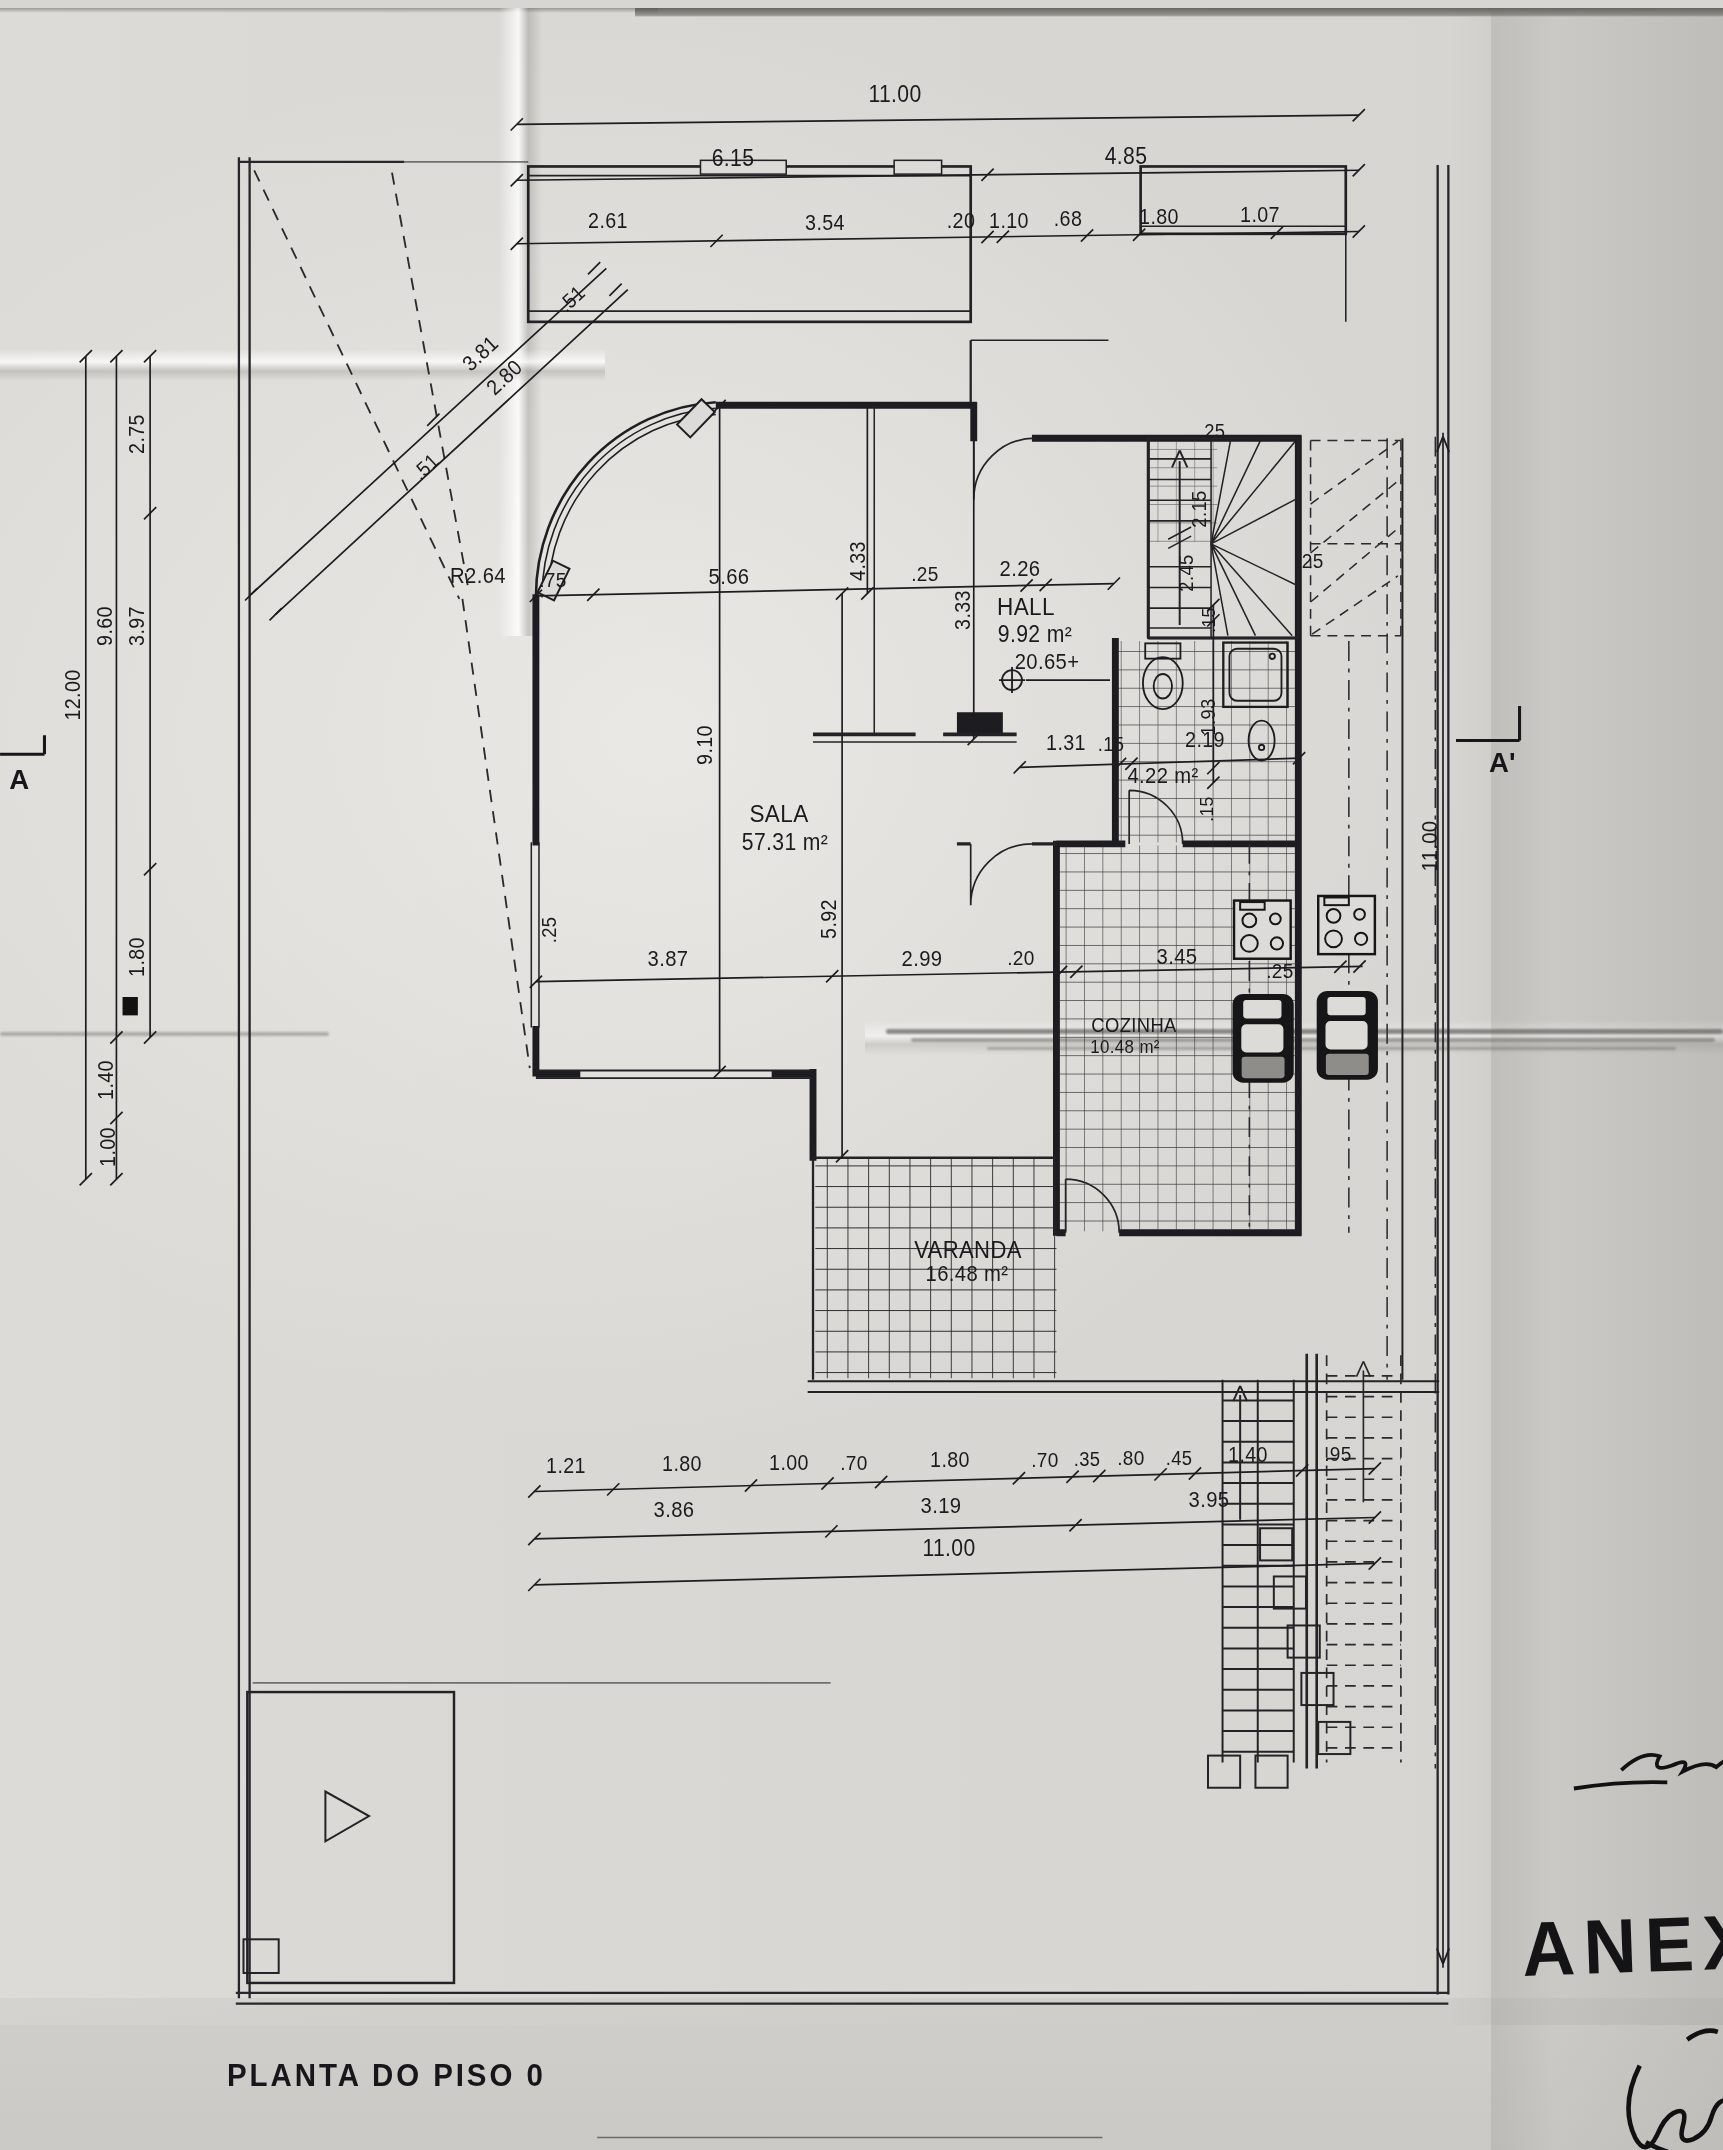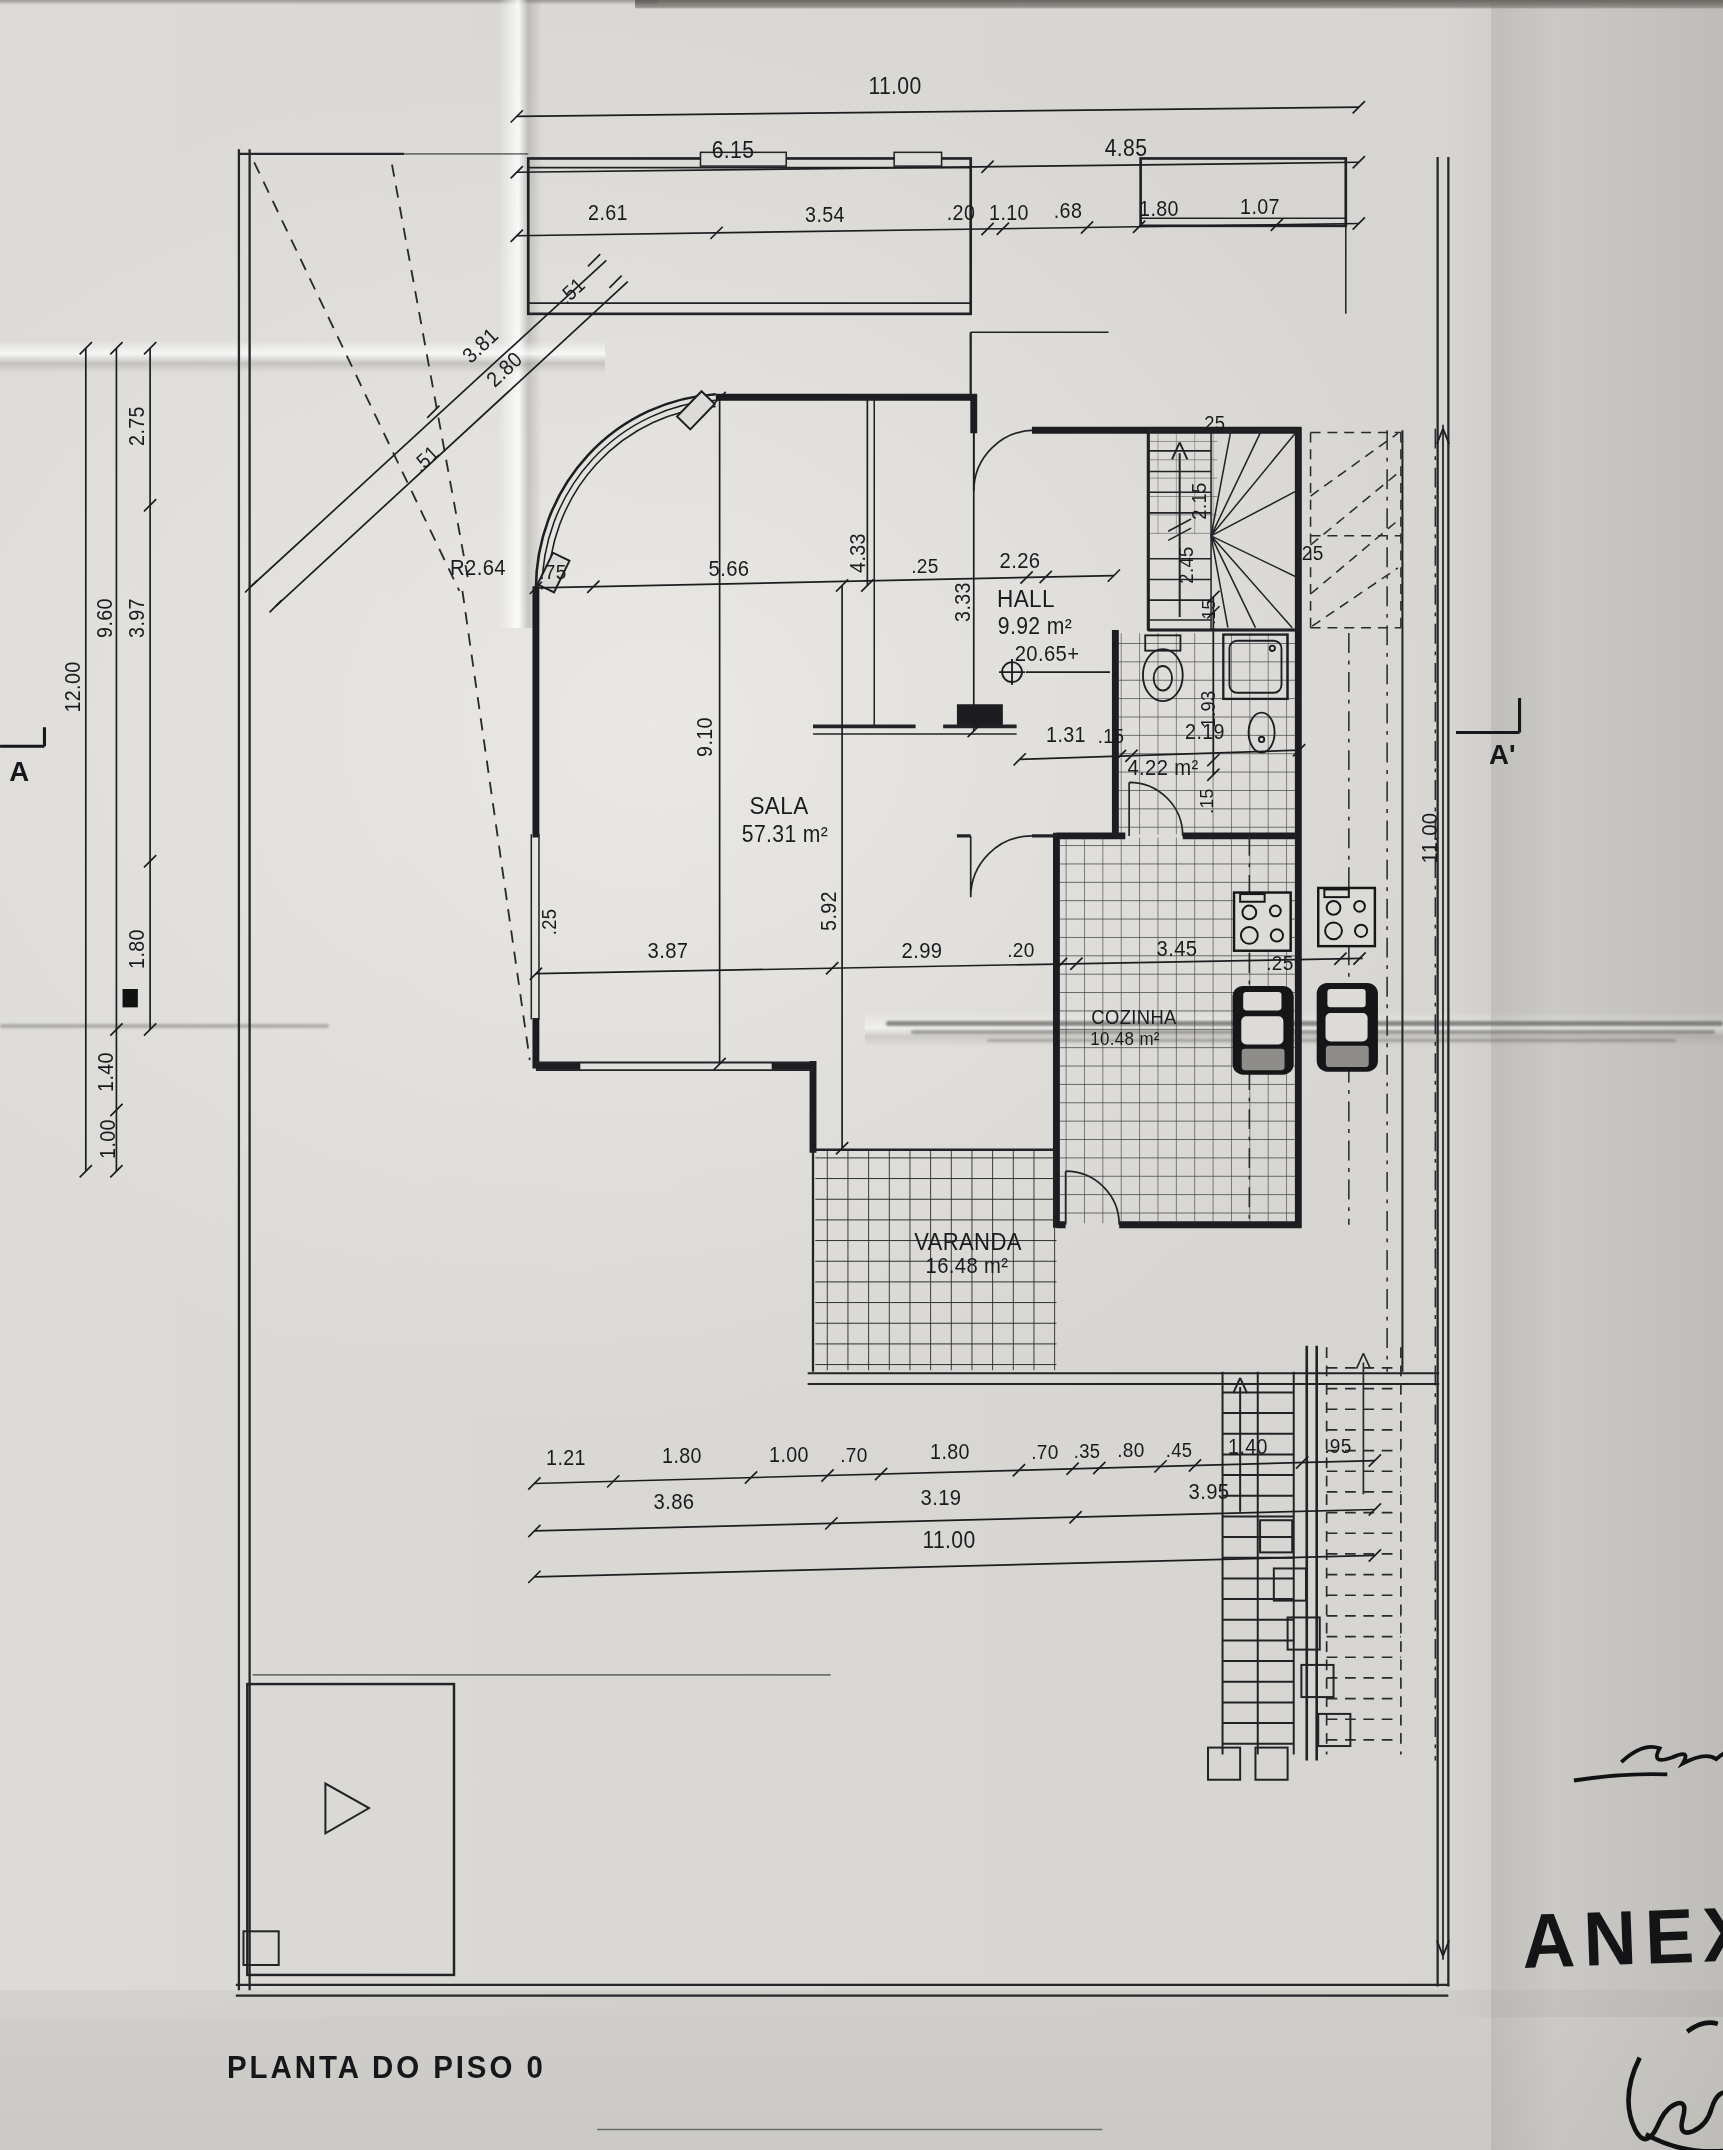--- a/index.html
+++ b/index.html
@@ -1,21 +1,21 @@
 <!DOCTYPE html>
 <html style="font-size:12.2px"><head>
 <meta charset="utf-8">
 <style>
   html,body{margin:0;padding:0;}
   body{width:1724px;height:2151px;overflow:hidden;background:#d7d6d2;}
   #scan{position:relative;width:1724px;height:2017px;
     background:
       radial-gradient(1148px 995px at 38% 36%, rgba(242,241,237,.65), rgba(242,241,237,0) 72%),
       linear-gradient(90deg,#dcdbd7 0%,#d9d8d4 30%,#d6d5d1 84%,#cfceca 87%,#cac9c5 100%);
-    font-family:"Liberation Sans",sans-serif;}
+    font-family:"Liberation Sans",sans-serif;margin-top:8px;}
   .shade{position:absolute;pointer-events:none;}
   #edge-top{left:635px;top:0;width:1088px;height:9.2px;background:linear-gradient(180deg,#55534e,#8a8883 80%,rgba(138,136,131,0));opacity:.85;}
   #edge-top2{left:0;top:0;width:658px;height:4.6px;background:linear-gradient(180deg,rgba(90,88,84,.5),rgba(90,88,84,0));}
   #crease-v{left:499px;top:0;width:43px;height:628px;background:linear-gradient(90deg,rgba(255,255,255,0),rgba(255,255,255,.8) 45%,rgba(118,116,110,.28) 68%,rgba(118,116,110,0));}
   #crease-h1{left:0;top:341px;width:605px;height:32px;background:linear-gradient(180deg,rgba(255,255,255,0),rgba(255,255,255,.75) 40%,rgba(118,116,110,.25) 70%,rgba(118,116,110,0));}
   #crease-h2{left:865px;top:1012px;width:859px;height:35px;background:linear-gradient(180deg,rgba(255,255,255,0),rgba(255,255,255,.5) 45%,rgba(118,116,110,.18) 70%,rgba(118,116,110,0));}
   .smear{position:absolute;background:rgba(44,42,38,.5);filter:blur(1.2px);border-radius:2.3px;}
   #shade-right{left:1491px;top:0;width:233px;height:2151px;background:linear-gradient(90deg,rgba(108,106,100,.16),rgba(108,106,100,.04) 28%,rgba(108,106,100,.13));}
   #shade-bottom{left:0;top:1990px;width:1724px;height:161px;background:linear-gradient(180deg,rgba(108,106,100,.07),rgba(108,106,100,.12));}
   svg{position:absolute;left:0;top:0;z-index:2;}

